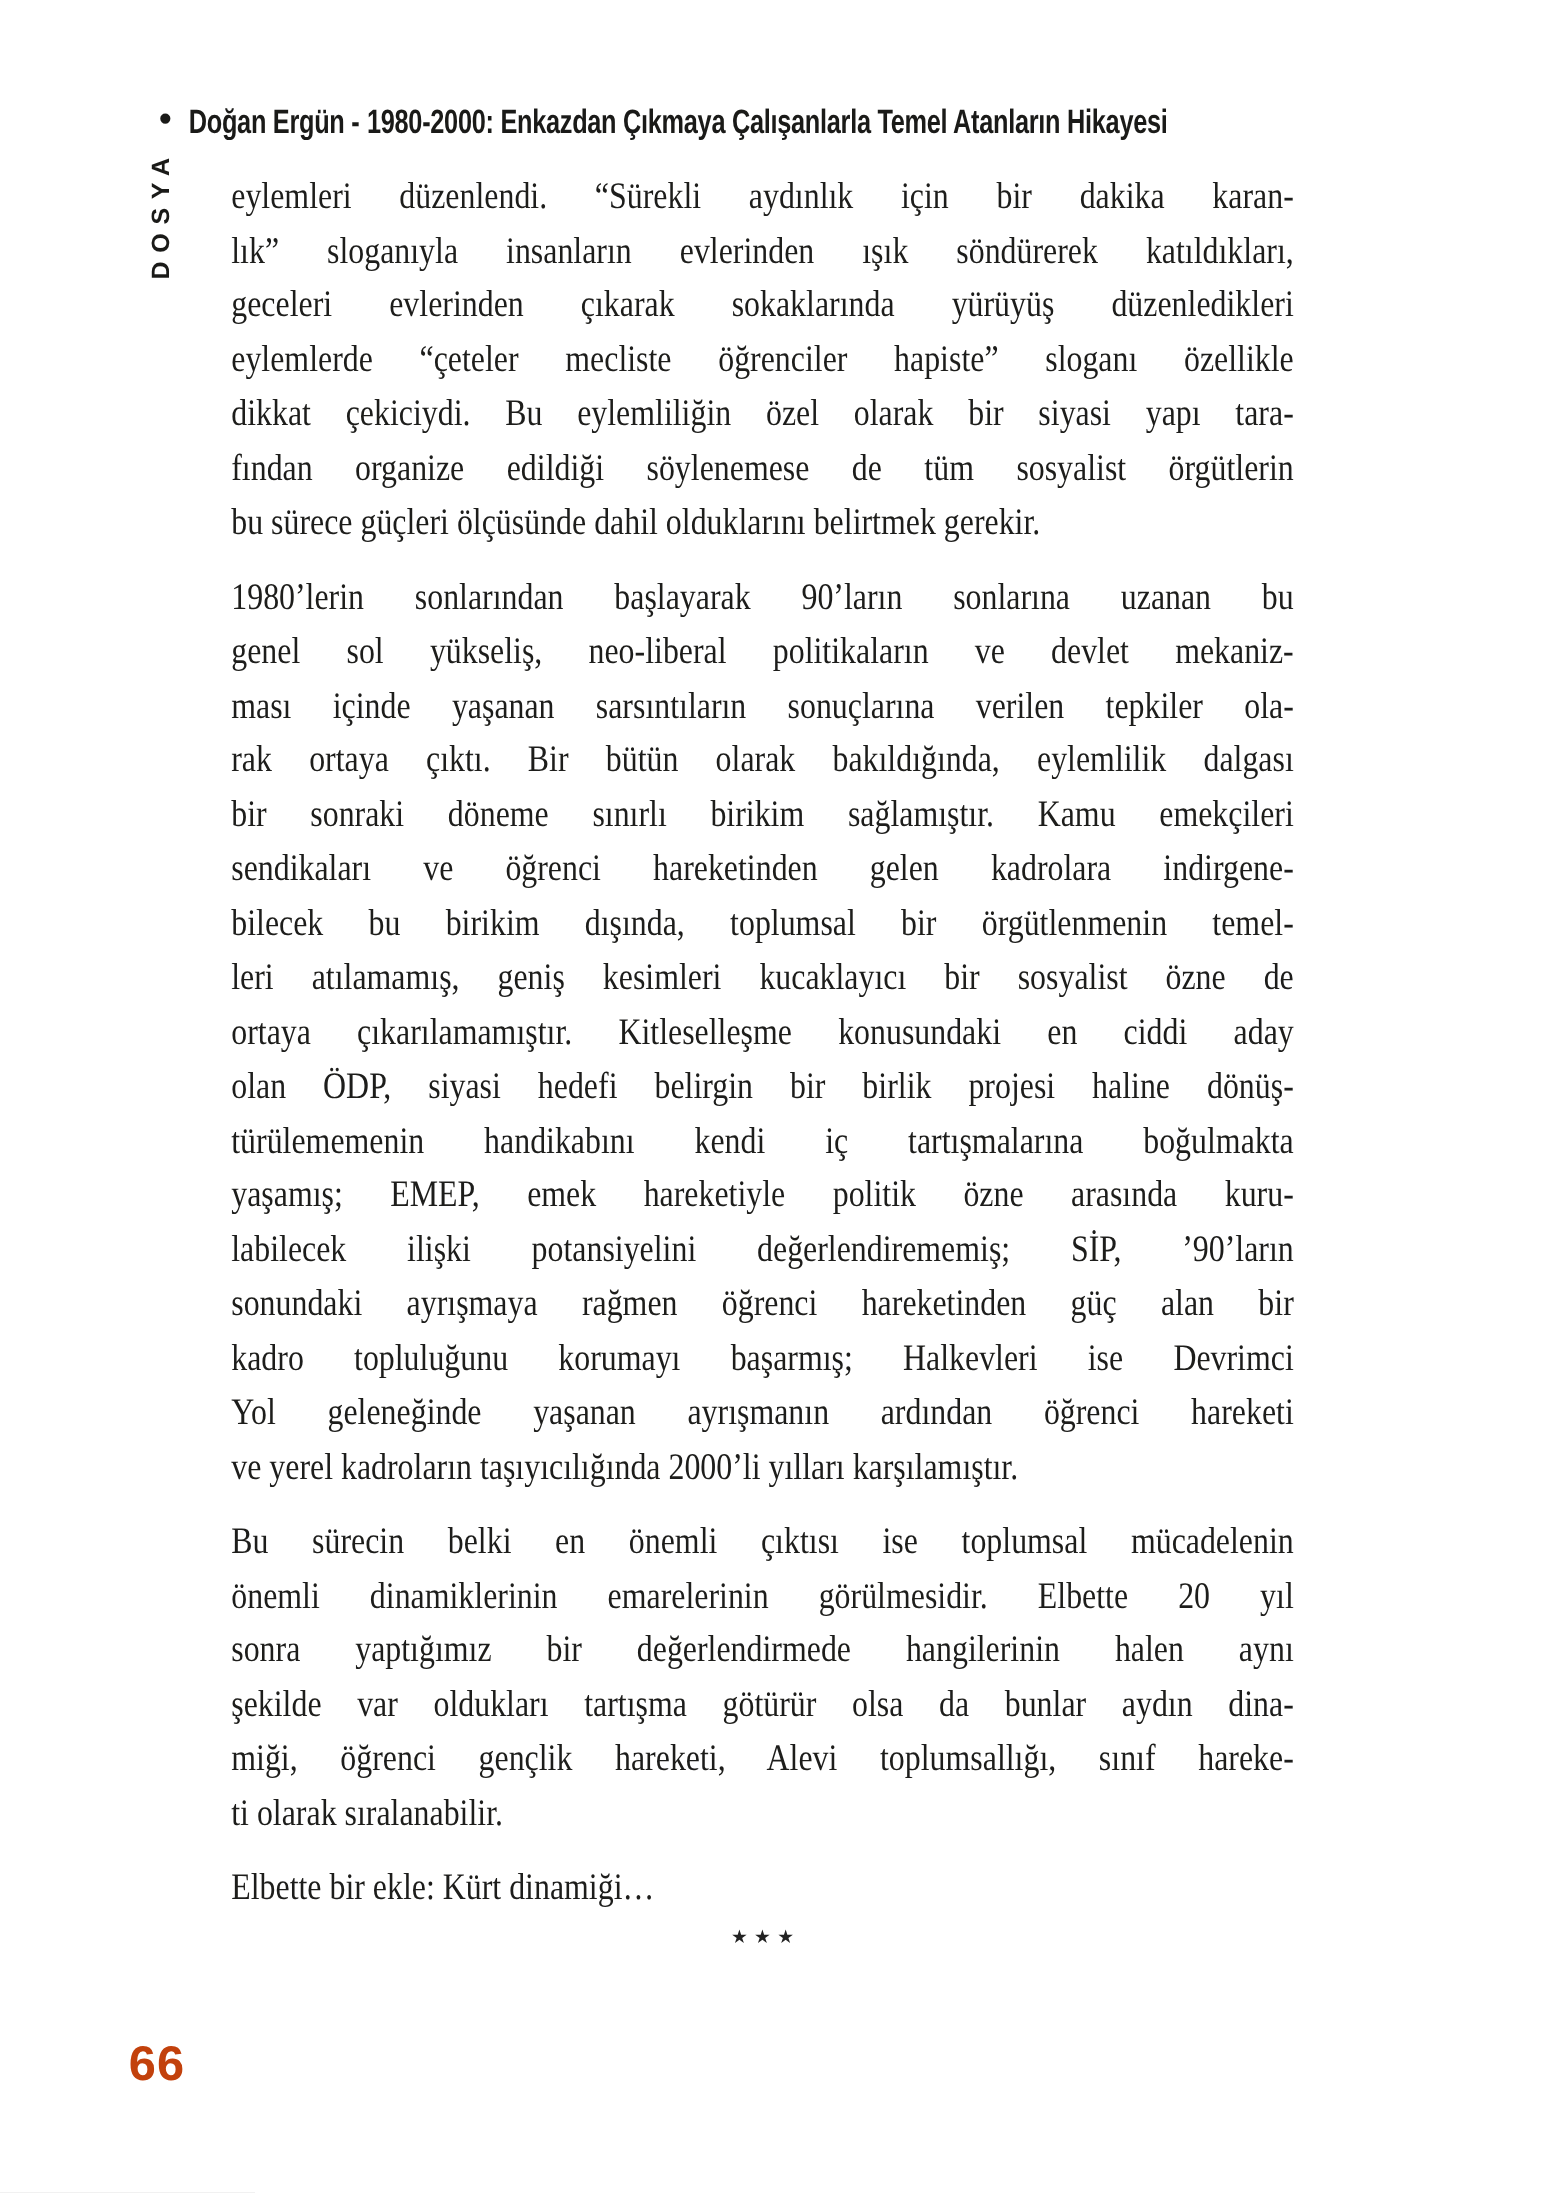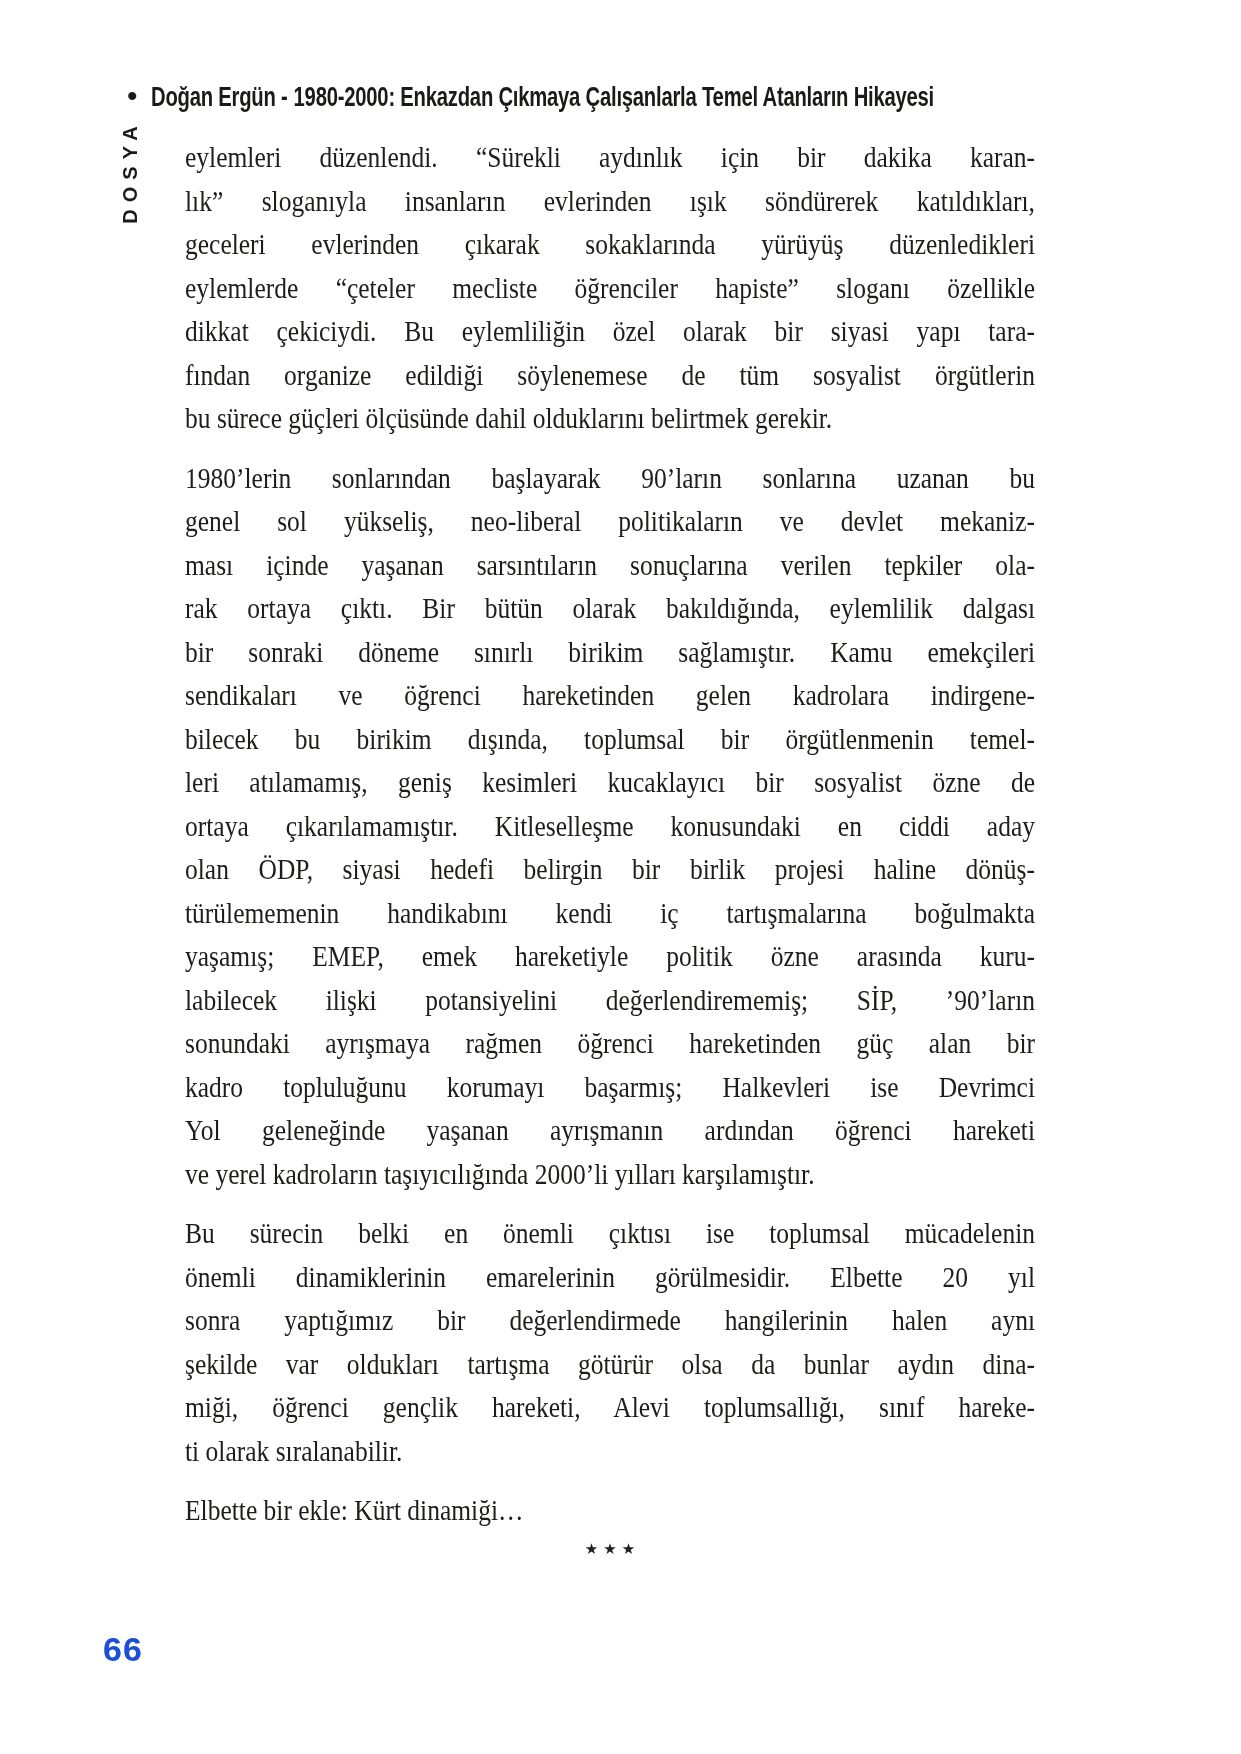--- a/index.html
+++ b/index.html
@@ -68,22 +68,22 @@
     text-align:center;
     font-family:"DejaVu Sans", sans-serif;
     font-size:15px; letter-spacing:5px; text-indent:5px;
     color:#222;
   }
 
   
   .page-number {
     position:absolute; left:103px; top:1630px;
     font-family:"Liberation Sans", sans-serif;
-    font-size:34px; font-weight:600; letter-spacing:1px;
-    color:#1d4ed8;
+    font-size:39px; font-weight:600; letter-spacing:1px;
+    color:#c2410c;
   }
 </style>
 </head>
 <body>
 
 <div class="page">
 
   <div class="header">
     <span class="bullet">•</span>
     <span class="htext"><span class="author">Doğan Ergün -</span><span class="title">1980-2000: Enkazdan Çıkmaya Çalışanlarla Temel Atanların Hikayesi</span></span>

